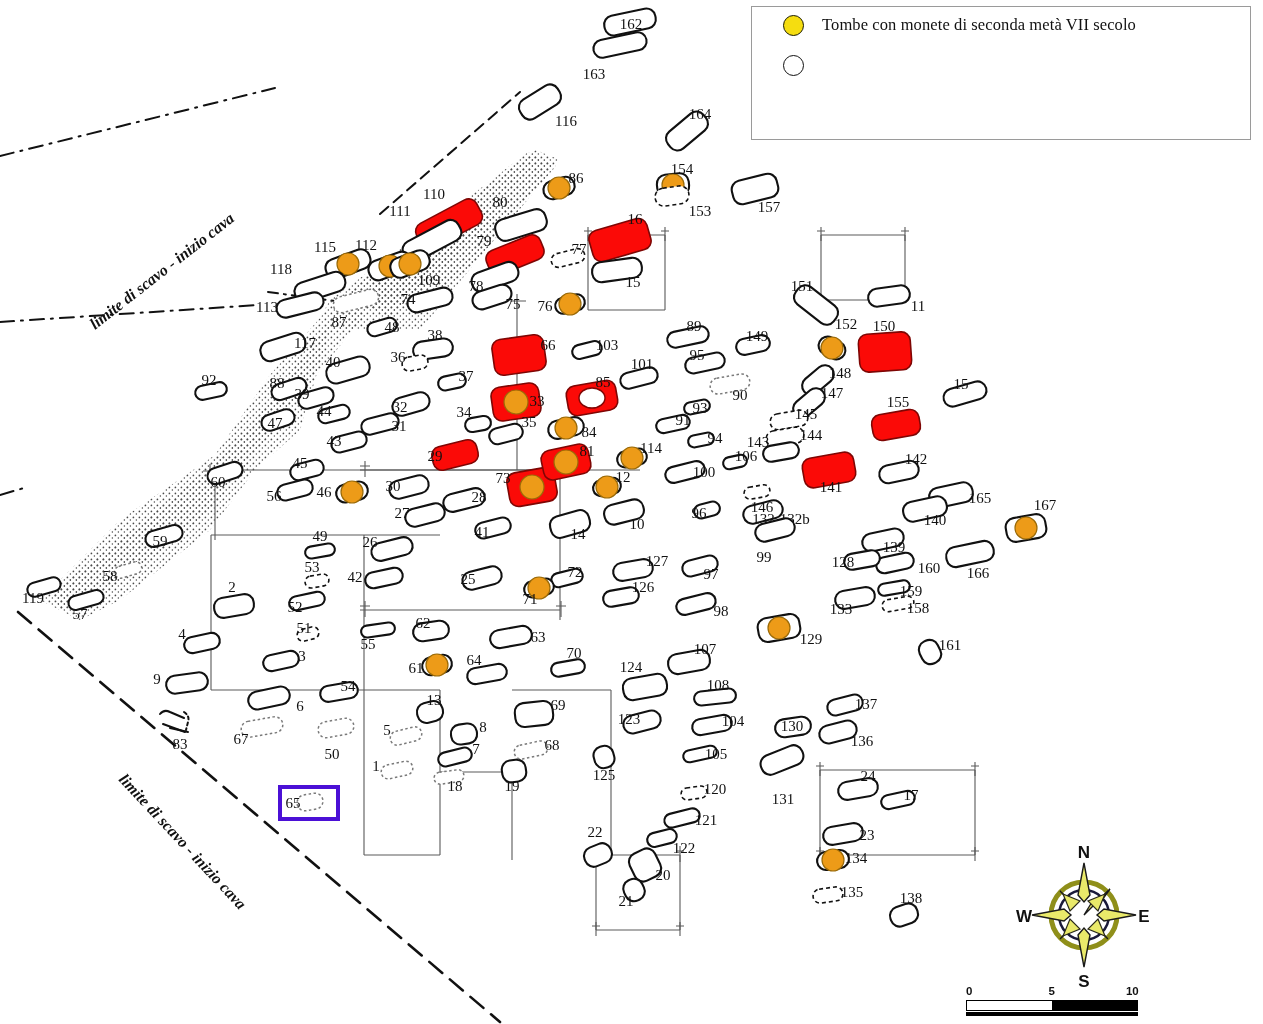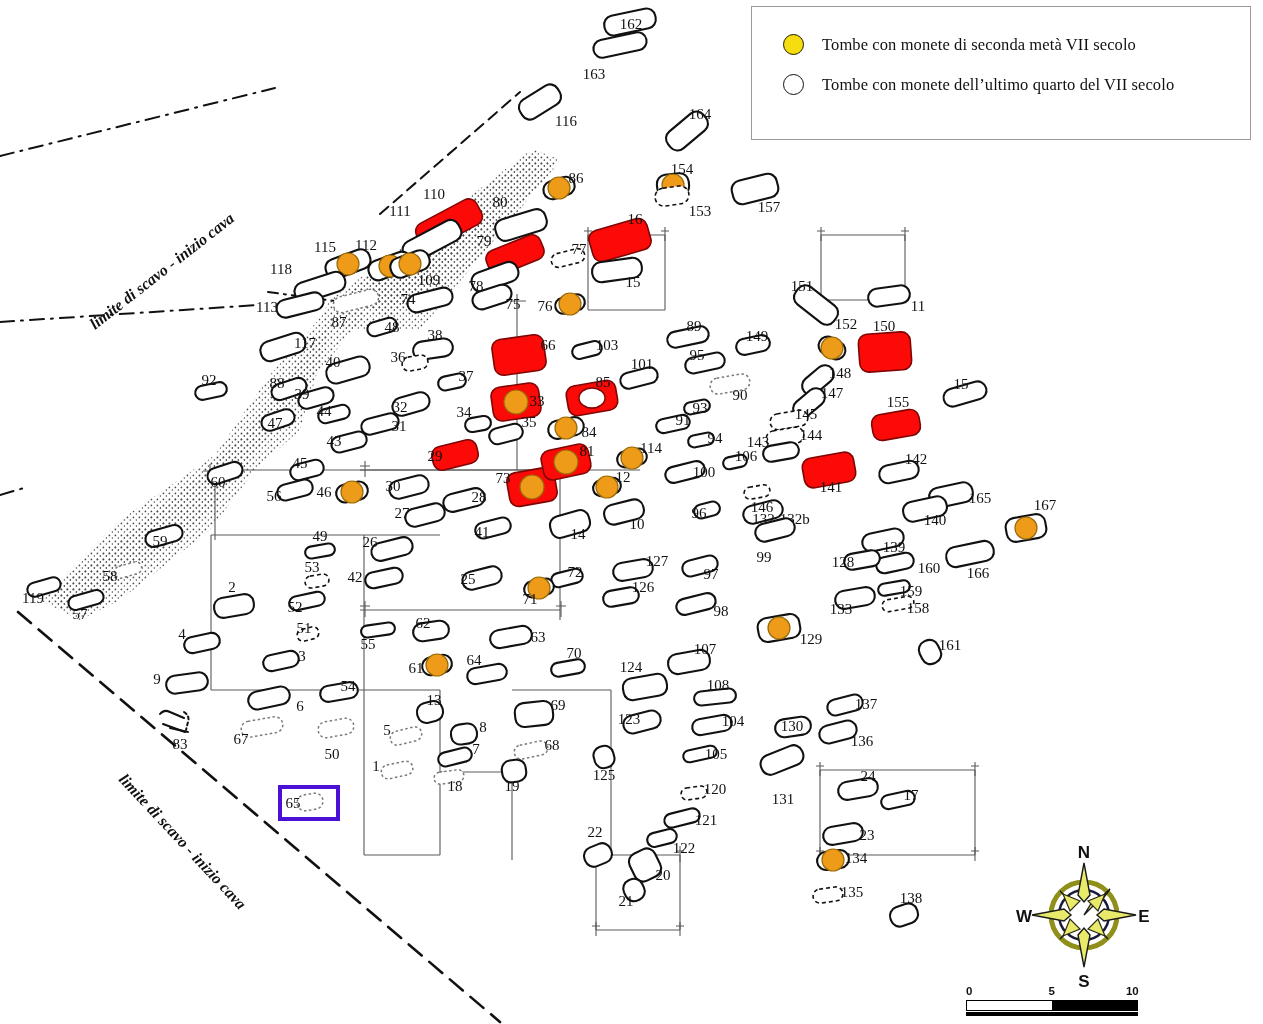--- a/index.html
+++ b/index.html
@@ -6,21 +6,21 @@
   html,body{margin:0;padding:0;background:#fff;}
   body{width:1263px;height:1024px;position:relative;overflow:hidden;
        font-family:"Liberation Serif",serif;color:#111;}
   #map-root{position:absolute;left:0;top:0;width:1263px;height:1024px;}
   svg#plan{position:absolute;left:0;top:0;width:1263px;height:1024px;}
 
   
   #legend{position:absolute;left:751px;top:6px;width:500px;height:134px;
           border:1.5px solid #9a9a9a;background:#fff;box-sizing:border-box;
           padding:8px 10px 6px 14px;}
-  .legend-row{display:flex;align-items:flex-end;height:40px;}
+  .legend-row{display:flex;align-items:flex-start;height:40px;}
   .legend-row .lg-label{font-size:16.5px;font-family:"Liberation Serif",serif;
           color:#111;margin-left:18px;letter-spacing:.1px;white-space:nowrap;}
   .sw-circle-y{width:21px;height:21px;border-radius:50%;background:#F5DD10;
           border:1.6px solid #1a1a00;box-sizing:border-box;flex:0 0 auto;margin-left:17px;}
   .sw-circle-w{width:21px;height:21px;border-radius:50%;background:#fff;
           border:1.6px solid #111;box-sizing:border-box;flex:0 0 auto;margin-left:17px;}
   .sw-square-r{width:22px;height:22px;background:#FB0A07;
           border:1.2px solid #9b0b06;box-sizing:border-box;flex:0 0 auto;margin-left:17px;}
 
   
@@ -832,21 +832,20 @@
   <div id="highlight-box" style="position:absolute;left:278px;top:785px;width:62px;height:36px;
               border:4px solid #4B10D6;background:transparent;box-sizing:border-box;"></div>
 
   <div id="legend">
     <div class="legend-row">
       <span class="sw-circle-y"></span>
       <span class="lg-label">Tombe con monete di seconda metà VII secolo</span>
     </div>
     <div class="legend-row">
       <span class="sw-circle-w"></span>
-      <span class="lg-label">Tombe con monete dell’ultimo quarto del VII secolo</span>
     </div>
   </div>
 
   <div id="scalebar">
     <div class="sb-nums">
       <span style="left:0">0</span>
       <span style="left:48%">5</span>
       <span style="left:93%">10</span>
     </div>
     <div class="sb-bar">

